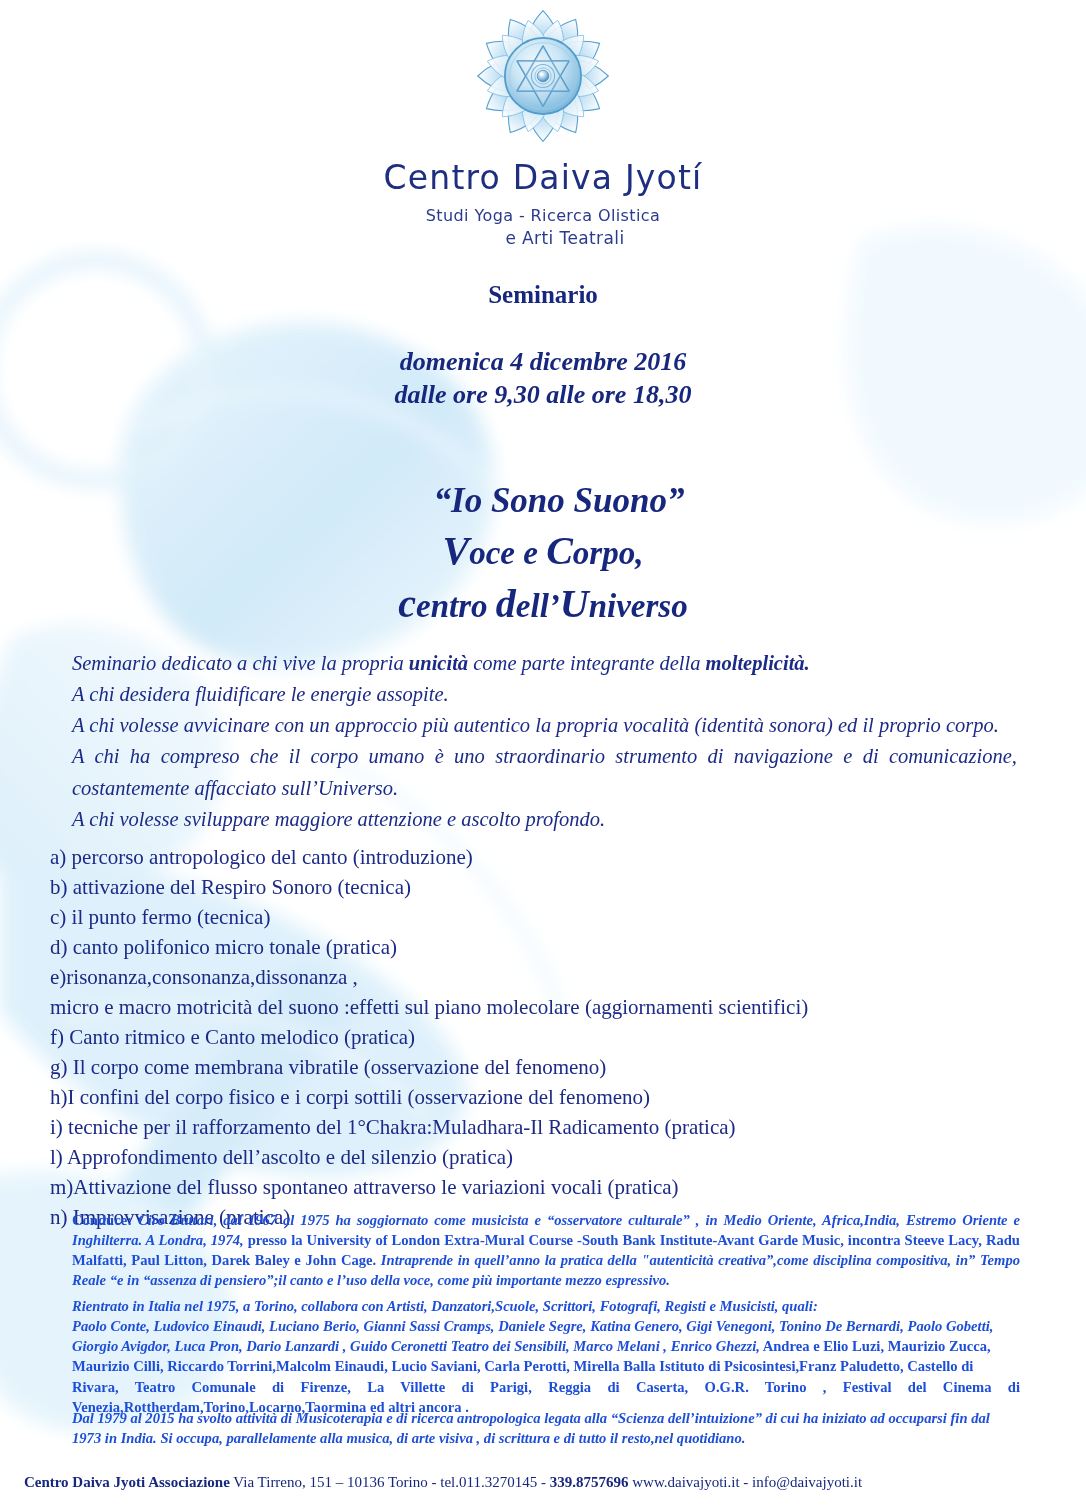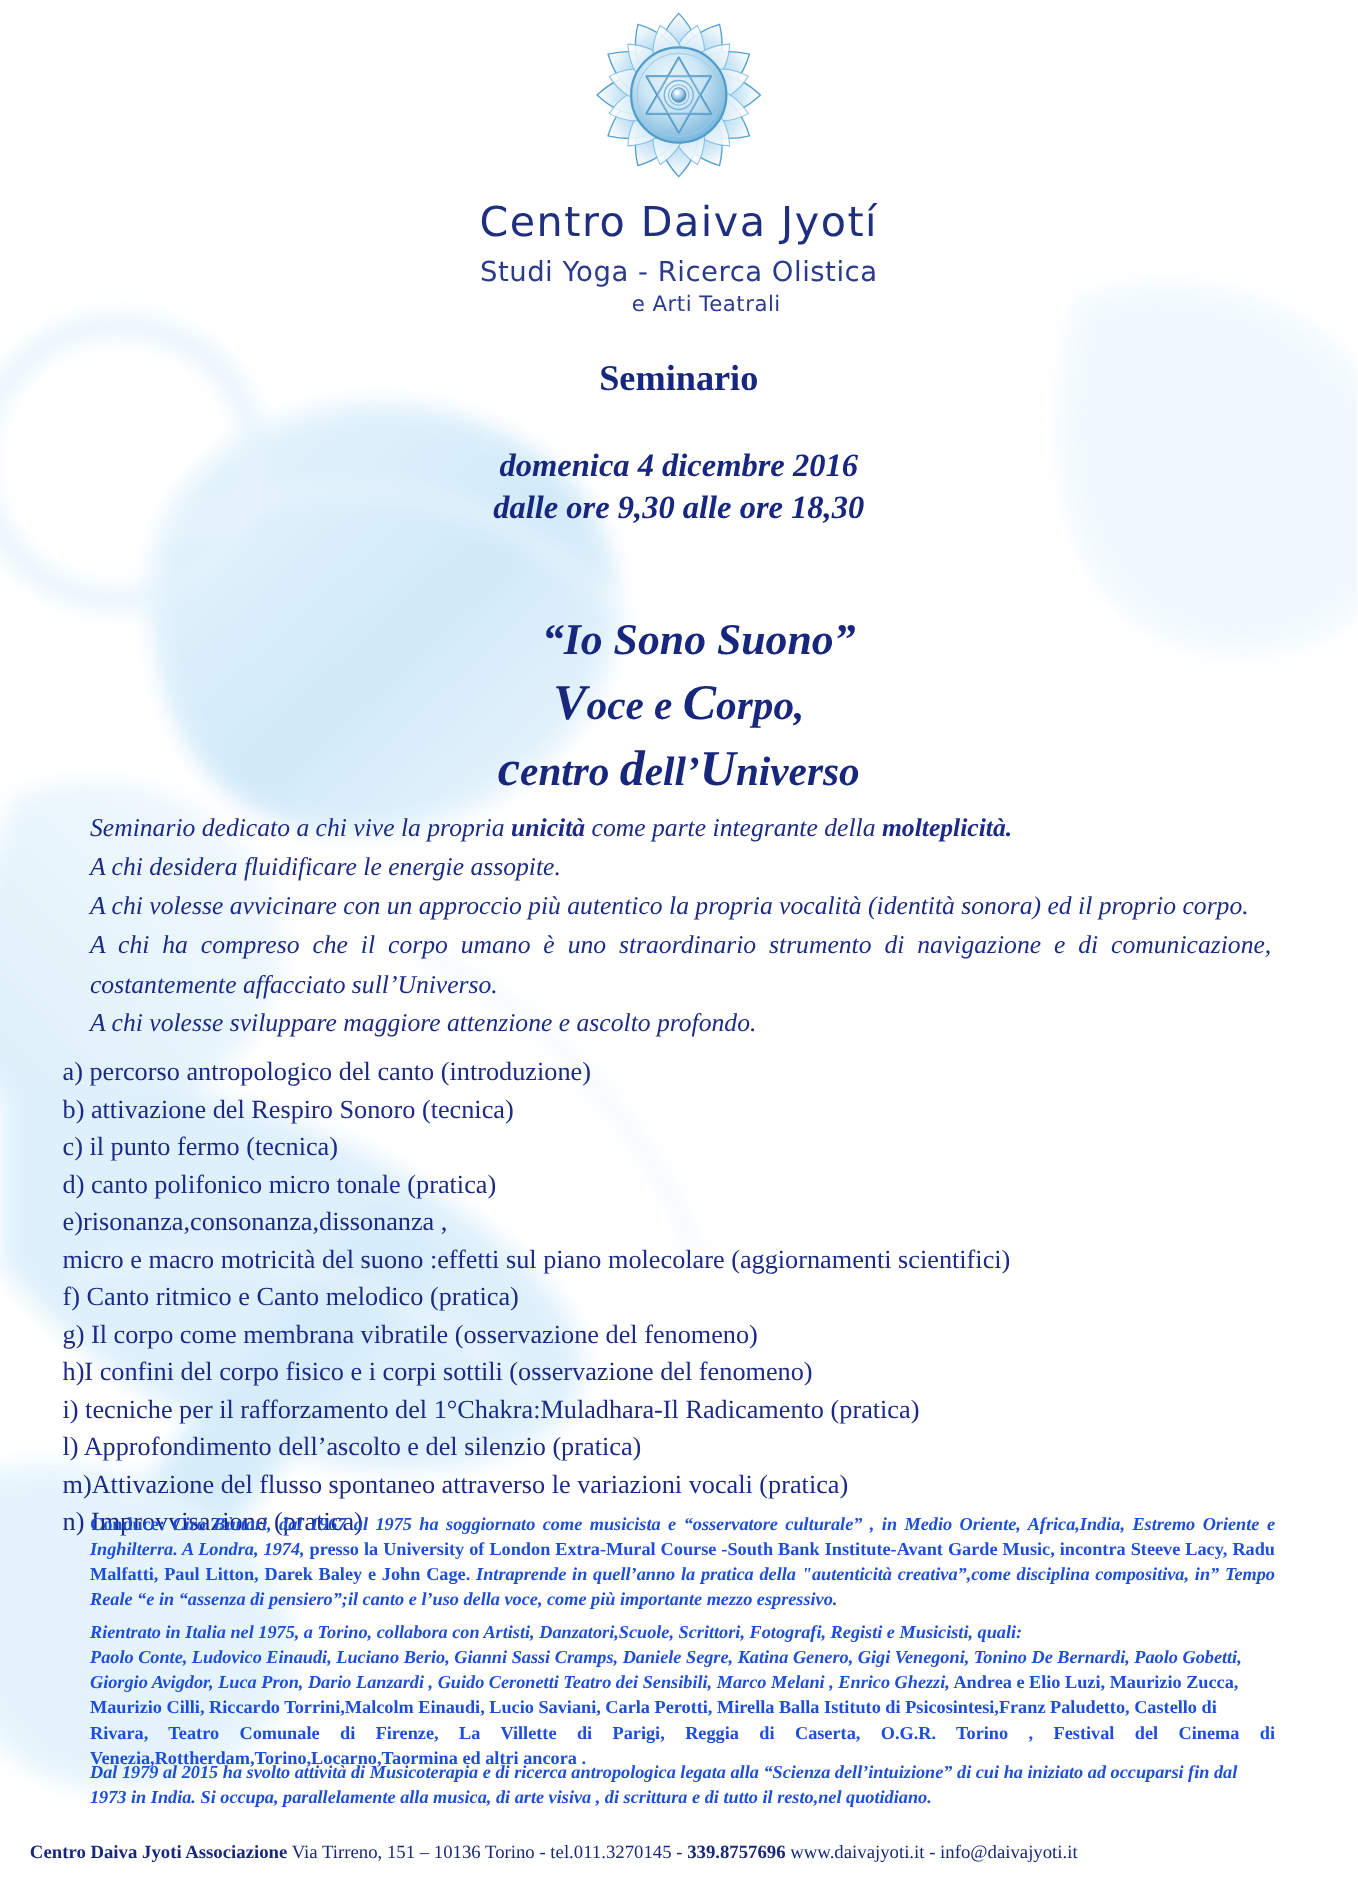--- a/index.html
+++ b/index.html
@@ -51,41 +51,41 @@
   .brand-name {
     font-family: "DejaVu Sans", sans-serif;
     font-size: 33px;
     letter-spacing: 1.2px;
     color: #1f2f80;
     margin-top: 14px;
     font-weight: 400;
   }
   .brand-sub1 {
     font-family: "DejaVu Sans", sans-serif;
-    font-size: 22px;
+    font-size: 16px;
     color: #2a3a8c;
     margin-top: 9px;
     letter-spacing: 0.4px;
     text-align: center;
   }
   .brand-sub2 {
     font-family: "DejaVu Sans", sans-serif;
     font-size: 17px;
     color: #2a3a8c;
     margin-top: 3px;
     letter-spacing: 0.4px;
     padding-left: 44px;
   }
 
   
   .seminario {
     text-align: center;
     font-family: "Liberation Serif", serif;
     font-weight: bold;
-    font-size: 29px;
+    font-size: 25px;
     color: #17277e;
     margin-top: 33px;
   }
   .date-block {
     text-align: center;
     font-family: "Liberation Serif", serif;
     font-weight: bold;
     font-style: italic;
     font-size: 26px;
     color: #17277e;

